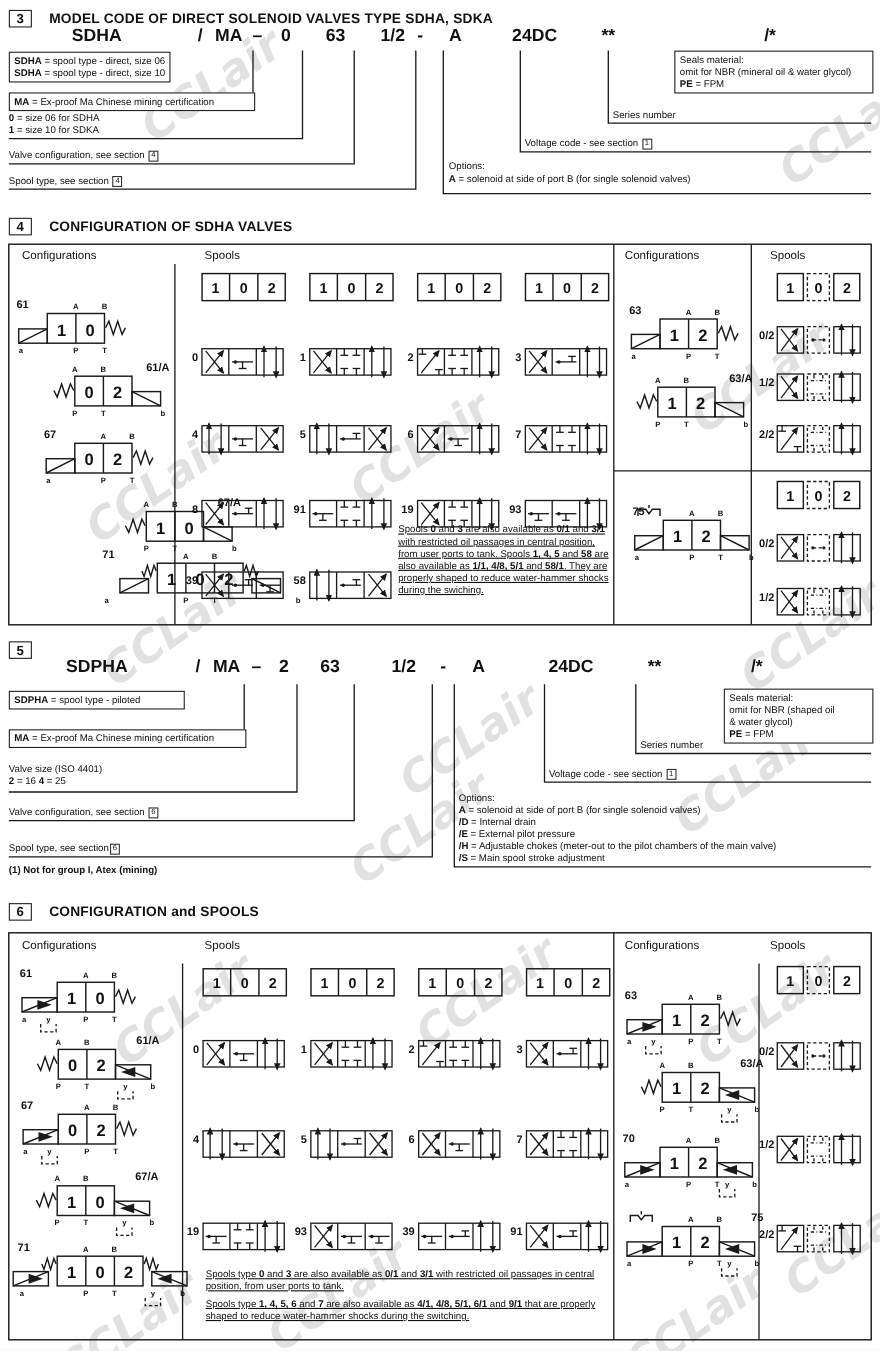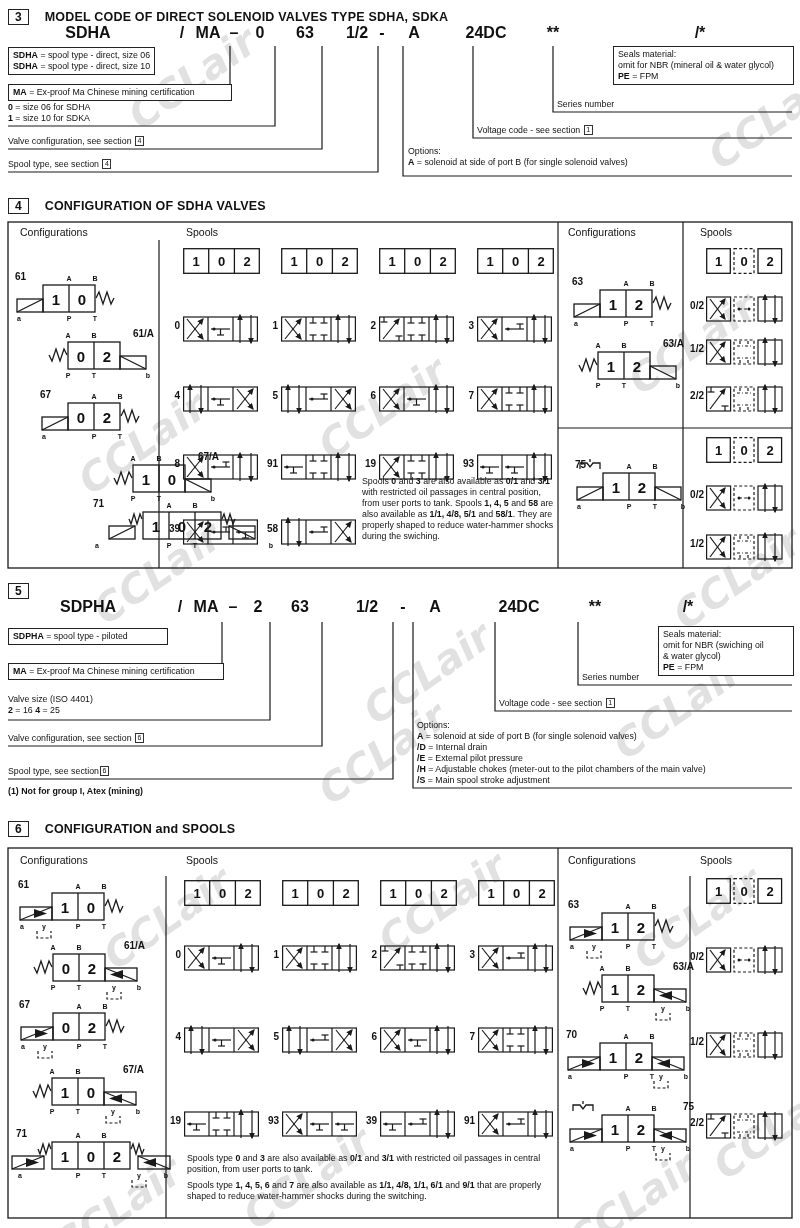--- a/index.html
+++ b/index.html
@@ -12,21 +12,21 @@
   #content{position:absolute;inset:0;z-index:2;}
   .sec-head{position:absolute;left:8px;display:flex;align-items:center;}
   .numbox{border:1.6px solid #222;font-weight:bold;font-size:12px;line-height:14px;padding:0 6px;margin-right:16px;}
   .sec-title{font-weight:bold;font-size:12.5px;letter-spacing:.2px;}
   .tok{position:absolute;font-weight:bold;font-size:16px;transform:translateX(-50%);white-space:nowrap;}
   .callout{position:absolute;font-size:8.8px;line-height:11px;white-space:nowrap;background:transparent;}
   .callout.boxed{border:1.2px solid #222;padding:2px 4px;background:#fff;}
   .secref{display:inline-block;border:1px solid #333;font-size:7px;line-height:8px;padding:0 1.5px;vertical-align:1px;margin:0 1px;}
   .colhead{position:absolute;font-size:10.5px;color:#111;}
   .snum{position:absolute;font-weight:bold;font-size:10px;width:24px;text-align:right;}
-  .note{position:absolute;font-size:8.8px;line-height:11px;white-space:normal;}
+  .note{position:absolute;font-size:8.8px;line-height:11px;white-space:normal;text-decoration:underline;}
   .vcfg{position:absolute;}
   .vcfg svg, .spool svg, .h102 svg{overflow:visible;display:block;}
   .spool{position:absolute;}
   .h102{position:absolute;}
   svg .ln{stroke:#1a1a1a;stroke-width:1.2;fill:none;}
   svg .lnb{stroke:#1a1a1a;stroke-width:1.3;fill:none;}
   svg .fill{fill:#1a1a1a;stroke:none;}
   svg .dash{stroke:#1a1a1a;stroke-width:1.2;fill:none;stroke-dasharray:3 2.2;}
   svg text{fill:#111;stroke:none;}
   svg .vd{font:bold 15px "Liberation Sans",sans-serif;text-anchor:middle;}
@@ -193,21 +193,21 @@
           <div><b>/S</b> =  Main spool stroke adjustment</div>
         </div>
         <div class="callout" style="left:499px;top:698px;">
           <div>Voltage code - see section <span class="secref">1</span></div>
         </div>
         <div class="callout" style="left:582px;top:672px;">
           <div>Series number</div>
         </div>
         <div class="callout boxed" style="left:658px;top:626px;width:126px;">
           <div>Seals material:</div>
-          <div>omit for NBR (swiching oil</div>
+          <div>omit for NBR (shaped oil</div>
           <div>&amp; water glycol)</div>
           <div><b>PE</b> = FPM</div>
         </div>
         <div class="vcfg" style="left:15px;top:271px">
           <svg width="104" height="64" viewBox="0 0 104 64">
             <rect class="lnb" x="28" y="14" width="52" height="27"></rect>
             <line class="lnb" x1="54" y1="14" x2="54" y2="41"></line>
             <text class="vd" x="41" y="34">1</text>
             <text class="vd" x="67" y="34">0</text>
             <rect class="lnb" x="2" y="28" width="26" height="13"></rect>
@@ -1279,16 +1279,16 @@
             <line class="dash" x1="42" y1="6" x2="42" y2="11"></line>
             <line class="dash" x1="39" y1="11" x2="45" y2="11"></line>
             <line class="dash" x1="42" y1="28" x2="42" y2="23"></line>
             <line class="dash" x1="39" y1="23" x2="45" y2="23"></line>
             <line class="ln" x1="59" y1="31" x2="59" y2="3" marker-end="url(#ah)"></line>
             <line class="ln" x1="69" y1="3" x2="69" y2="31" marker-end="url(#ah)"></line>
           </svg>
         </div>
         <div class="note" style="left:362px;top:476px;width:194px">Spools <b>0</b> and <b>3</b> are also available as <b>0/1</b> and <b>3/1</b> with restricted oil passages in central position, from user ports to tank. Spools <b>1, 4, 5</b> and <b>58</b> are also available as <b>1/1, 4/8, 5/1</b> and <b>58/1</b>. They are properly shaped to reduce water-hammer shocks during the swiching.</div>
         <div class="note" style="left:187px;top:1153px;width:362px">Spools type <b>0</b> and <b>3</b> are also available as <b>0/1</b> and <b>3/1</b> with restricted oil passages in central position, from user ports to tank.</div>
-        <div class="note" style="left:187px;top:1180px;width:370px">Spools type <b>1, 4, 5, 6</b> and <b>7</b> are also available as <b>1/1, 4/8, 1/1, 6/1</b> and <b>9/1</b> that are properly shaped to reduce water-hammer shocks during the switching.</div>
+        <div class="note" style="left:187px;top:1180px;width:370px">Spools type <b>1, 4, 5, 6</b> and <b>7</b> are also available as <b>4/1, 4/8, 5/1, 6/1</b> and <b>9/1</b> that are properly shaped to reduce water-hammer shocks during the switching.</div>
       </div>
   </div>
 </div>
 
 </body></html>

